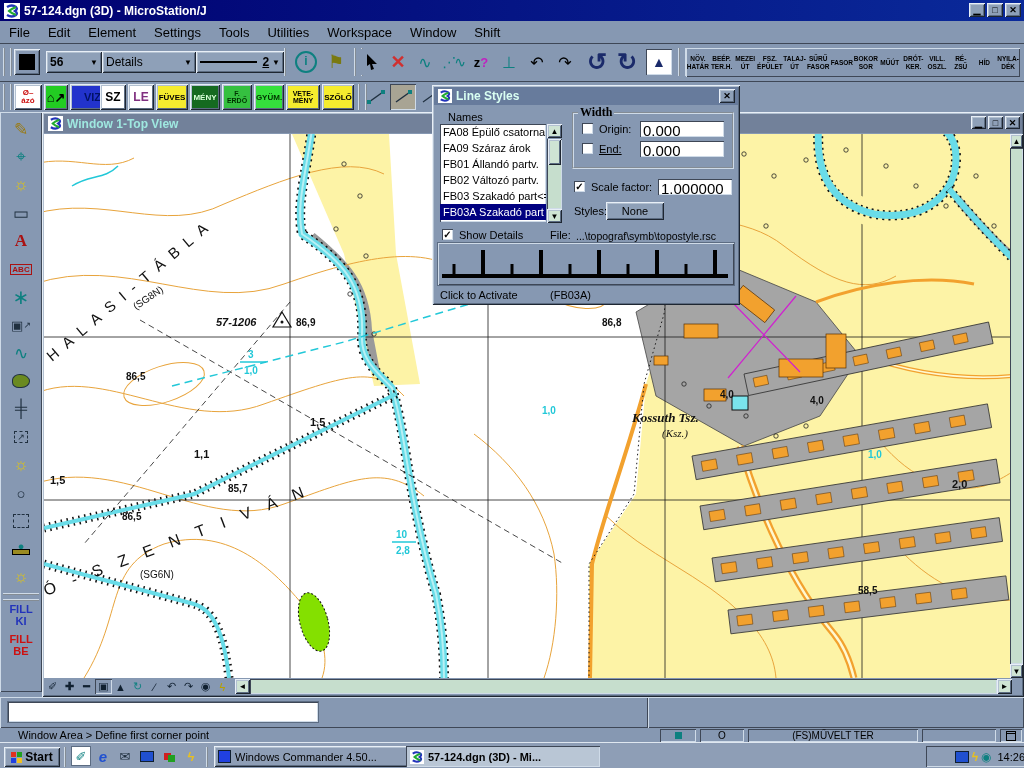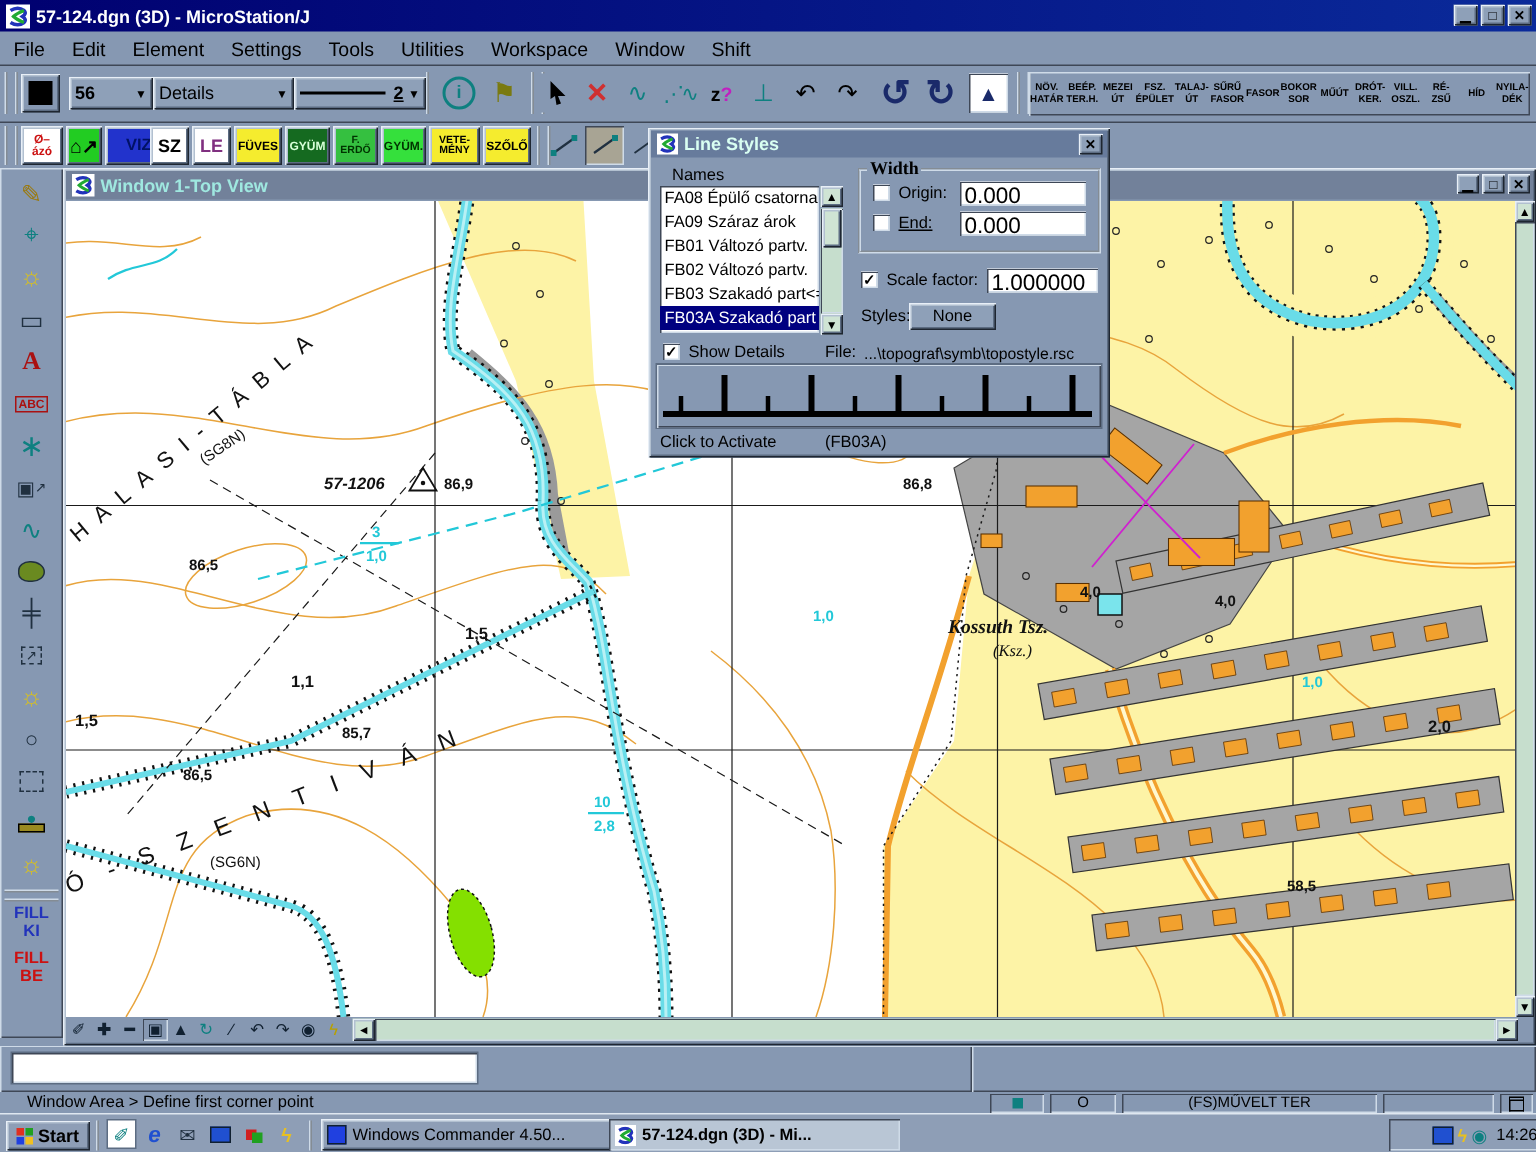--- a/index.html
+++ b/index.html
@@ -156,21 +156,21 @@
   <div class="abs" style="left:3px;top:2px;width:5px;height:26px;border-left:2px ridge #cfdbe8;border-right:2px ridge #cfdbe8;"></div>
   <div class="abs laybtn r2 prel" style="left:14px;top:2px;width:28px;background:#fff;color:#cc1111;font-size:8px;line-height:8px;">Ø–
 ázó</div>
   <div class="abs laybtn r2" style="left:44px;top:2px;width:24px;background:#22cc22;font-size:13px;color:#000;">
       <span>⌂↗</span>
     </div>
   <div class="abs laybtn r2" style="left:70px;top:2px;width:45px;background:#2233cc;color:#001166;font-size:11px;">VIZ</div>
   <div class="abs laybtn r2" style="left:100px;top:2px;width:26px;background:#fff;color:#000;font-size:12px;">SZ</div>
   <div class="abs laybtn r2" style="left:128px;top:2px;width:26px;background:#fff;color:#803080;font-size:12px;">LE</div>
   <div class="abs laybtn r2" style="left:156px;top:2px;width:32px;background:#f5ec2e;color:#000;font-size:8px;">FÜVES</div>
-  <div class="abs laybtn r2" style="left:190px;top:2px;width:30px;background:#156a20;color:#d8ffd8;font-size:8px;">GYÜM</div>
+  <div class="abs laybtn r2" style="left:190px;top:2px;width:30px;background:#156a20;color:#d8ffd8;font-size:8px;">MÉNY</div>
   <div class="abs laybtn r2 prel" style="left:222px;top:2px;width:30px;background:#35c040;color:#003300;font-size:7px;line-height:7px;">F.
 ERDŐ</div>
   <div class="abs laybtn r2" style="left:254px;top:2px;width:30px;background:#35e03c;color:#003300;font-size:8px;">GYÜM.</div>
   <div class="abs laybtn r2 prel" style="left:286px;top:2px;width:34px;background:#f5ec2e;color:#000;font-size:7px;line-height:7px;">VETE-
 MÉNY</div>
   <div class="abs laybtn r2" style="left:322px;top:2px;width:32px;background:#f5ec2e;color:#000;font-size:8px;">SZŐLŐ</div>
   <div class="abs" style="left:358px;top:2px;width:5px;height:26px;border-left:2px ridge #cfdbe8;border-right:2px ridge #cfdbe8;"></div>
   <div class="abs tool ic" style="left:364px;top:2px;width:24px;height:26px;">
       <svg width="18" height="14">
         <line x1="2" y1="12" x2="16" y2="2" stroke="#203040" stroke-width="1.5"></line>
@@ -501,21 +501,21 @@
           <path d="M11 3 Q6 5 4 7 Q6 9 11 11" fill="none" stroke="#22aa33" stroke-width="2.2"></path>
         </svg>
     </span>
     <span>Line Styles</span>
     <span class="winbtn r2 ic abs" style="right:3px;top:2px;width:16px;height:14px;">✕</span>
   </div>
   <div class="abs dlg-label" style="left:16px;top:26px;">Names</div>
   <div class="abs s" style="left:8px;top:39px;width:106px;height:98px;background:#fff;">
     <div class="list-item">FA08 Épülő csatorna</div>
     <div class="list-item">FA09 Száraz árok</div>
-    <div class="list-item">FB01 Változó partv.</div>
+    <div class="list-item">FB01 Állandó partv.</div>
     <div class="list-item">FB02 Változó partv.</div>
     <div class="list-item">FB03 Szakadó part&lt;=</div>
     <div class="list-item sel">FB03A Szakadó part</div>
   </div>
   <div class="abs" style="left:115px;top:39px;width:15px;height:98px;">
     <div class="sbbtn r2 ic" style="width:15px;height:14px;">▲</div>
     <div class="sb s" style="width:15px;height:70px;">
         <div class="sbbtn r2" style="width:13px;height:26px;margin:1px;"></div>
       </div>
     <div class="sbbtn r2 ic" style="width:15px;height:14px;">▼</div>

